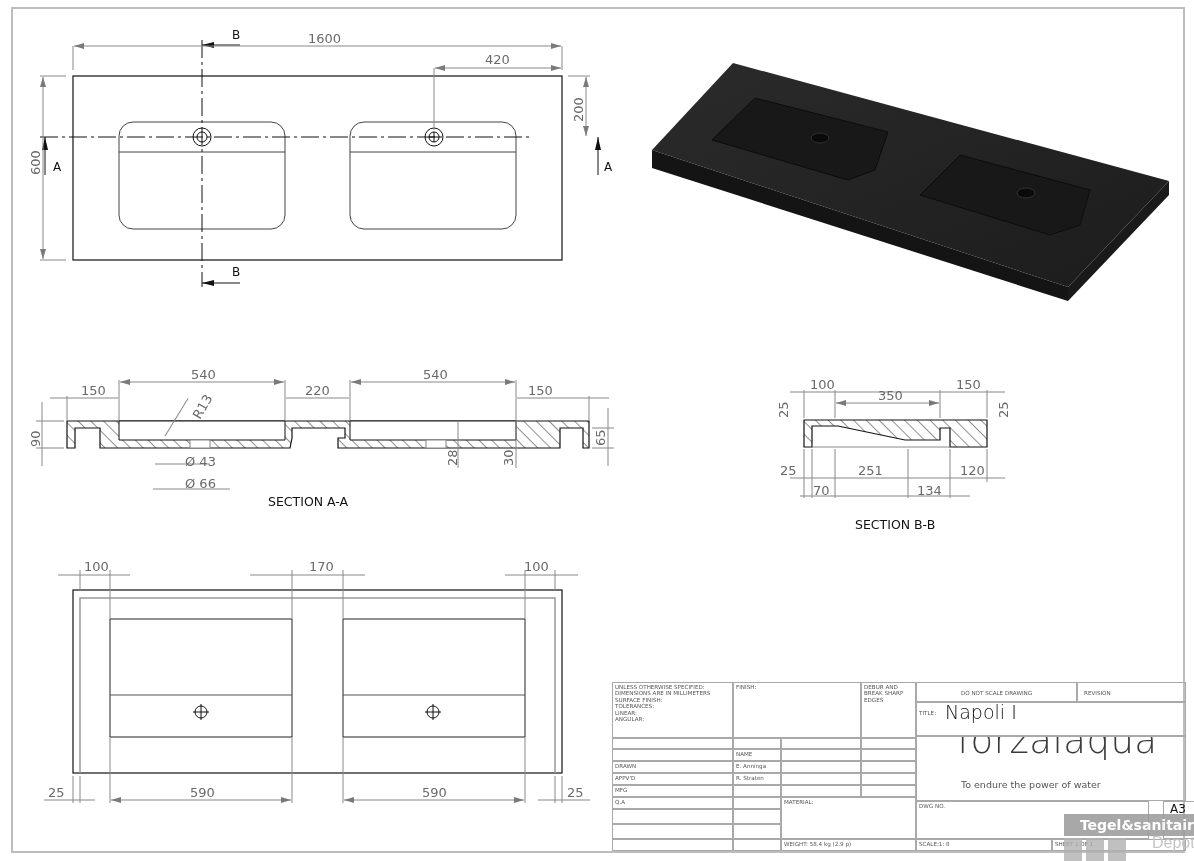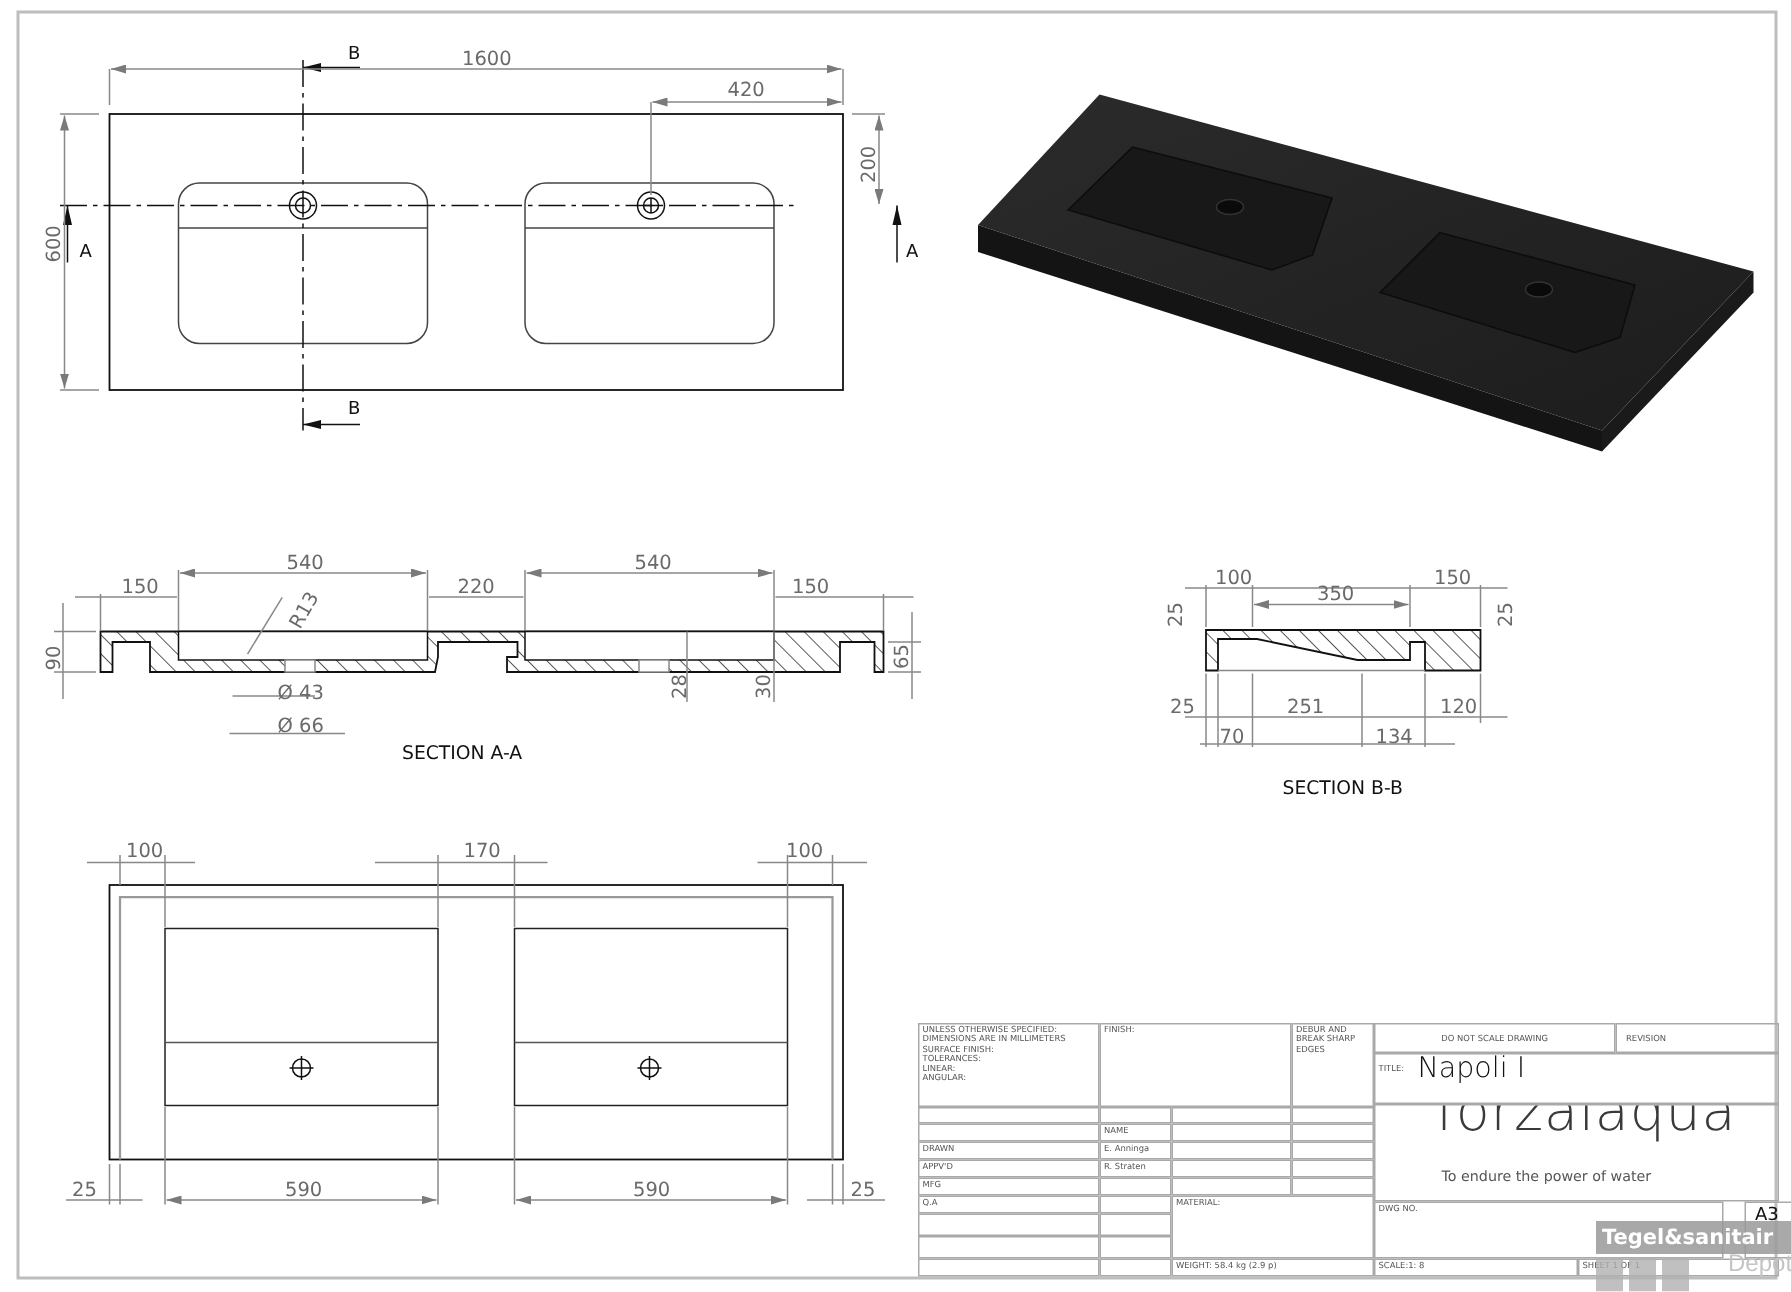--- a/index.html
+++ b/index.html
@@ -9,21 +9,21 @@
   .dim{font-family:"DejaVu Sans",sans-serif;font-size:13px;fill:#6a6a6a;}
   .lbl{font-family:"DejaVu Sans",sans-serif;font-size:12px;fill:#111;}
   .sec{font-family:"DejaVu Sans",sans-serif;font-size:12.5px;fill:#111;}
   .tb{position:absolute;left:612px;top:682px;width:574px;height:169px;}
   .cell{position:absolute;border:1px solid #a9a9a9;box-sizing:border-box;font-size:5.6px;color:#555;padding:1px 2px;line-height:6.4px;overflow:hidden;white-space:pre-line;font-family:"DejaVu Sans",sans-serif;}
   .title-val{font-size:19px;color:#111;position:absolute;left:28px;top:6px;font-family:"DejaVu Sans",sans-serif;font-weight:300;}
   .brand{position:absolute;font-family:"DejaVu Sans",sans-serif;font-weight:200;font-size:37px;color:#3a3a3a;letter-spacing:0.5px;}
   .tag{position:absolute;font-family:"DejaVu Sans",sans-serif;font-size:9.5px;color:#555;}
   .a3{position:absolute;font-size:12px;color:#111;font-family:"DejaVu Sans",sans-serif;}
   .wm{position:absolute;left:1064px;top:814px;width:130px;height:47px;}
-  .wm .tg{position:absolute;left:0;top:0;width:130px;height:22px;background:#9a9a9a;opacity:0.85;color:#fff;font-weight:bold;font-size:14px;line-height:22px;padding-left:4px;box-sizing:border-box;font-family:"DejaVu Sans",sans-serif;}
+  .wm .tg{position:absolute;left:0;top:0;width:130px;height:22px;background:#9a9a9a;opacity:0.85;color:#fff;font-weight:bold;font-size:14px;line-height:22px;padding-left:4px;box-sizing:border-box;font-family:"DejaVu Sans",sans-serif;text-align:right;}
   .wm .dp{position:absolute;left:88px;top:20px;color:#c5c5c5;font-size:16px;font-family:Liberation Sans, sans-serif;}
   .wm .blk{position:absolute;top:24px;width:18px;height:23px;background:#b0b0b0;opacity:.8;}
 </style>
 </head>
 <body>
 
 <div class="sheet"></div>
 
 <svg width="1194" height="861">
   <defs>

